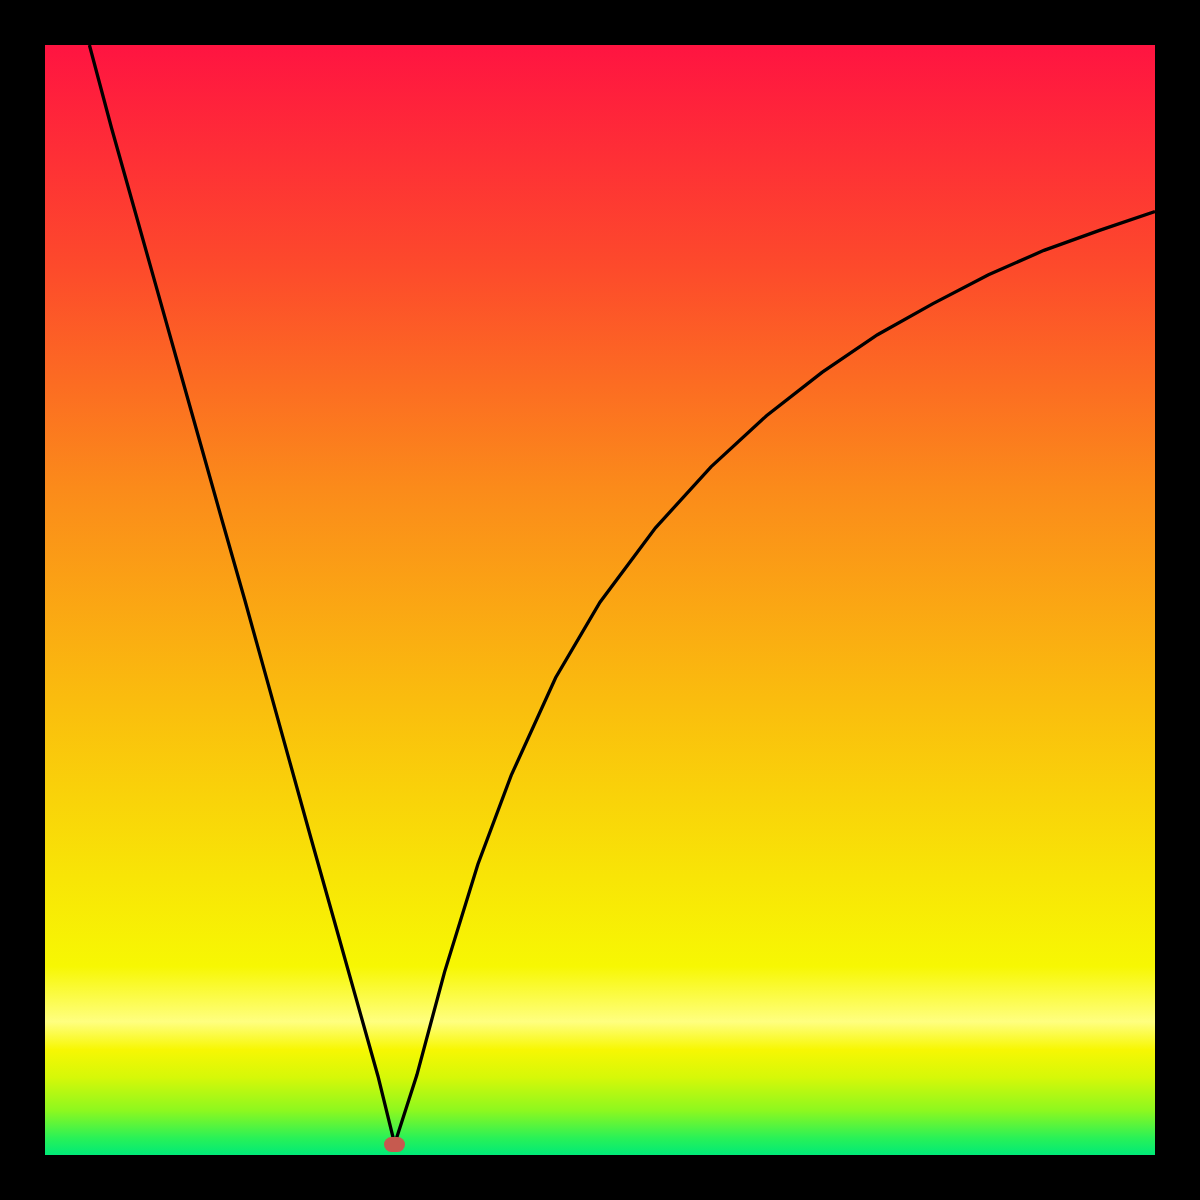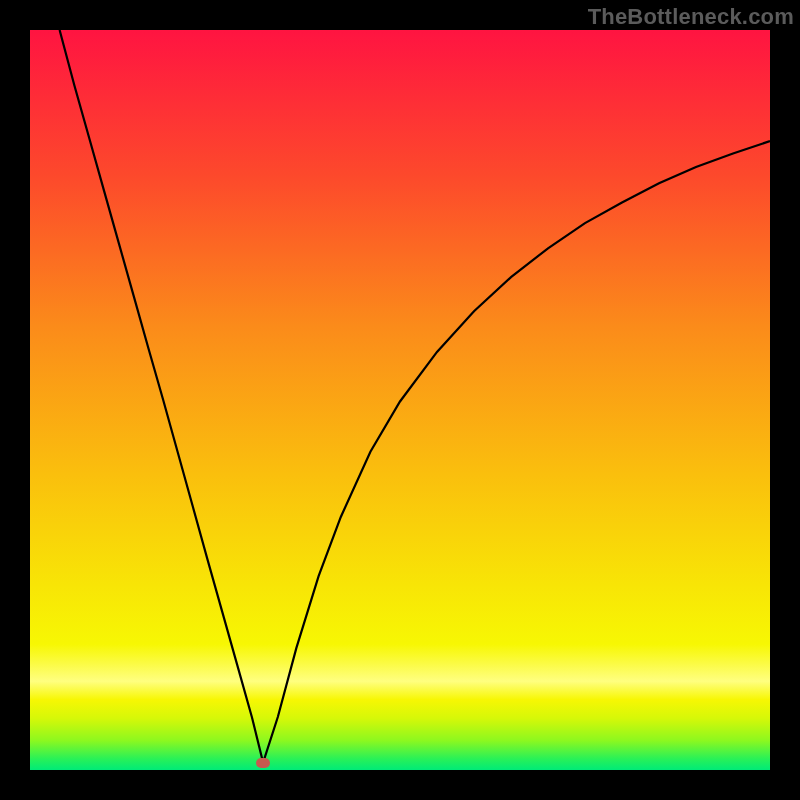--- a/index.html
+++ b/index.html
@@ -81,14 +81,13 @@
             <stop offset="100.00%" stop-color="#00ea78"></stop>
           </linearGradient>
       </defs>
       <rect x="0" y="0" width="740" height="740" fill="url(#bg-grad)"></rect>
     </svg>
     <svg class="curve-svg" viewBox="0 0 740 740" preserveAspectRatio="none">
       <path id="curve-path" d="M29.60 0.00 L44.40 55.50 L59.20 108.04 L74.00 160.58 L88.80 213.12 L103.60 265.66 L118.40 318.20 L133.20 370.00 L148.00 423.28 L162.80 476.56 L177.60 529.84 L192.40 582.38 L207.20 634.92 L222.00 687.46 L233.10 732.60 L247.90 686.72 L266.40 617.90 L288.60 546.12 L310.80 486.92 L340.40 421.80 L370.00 371.48 L407.00 321.90 L444.00 281.20 L481.00 247.16 L518.00 218.30 L555.00 193.14 L592.00 172.42 L629.00 153.18 L666.00 136.90 L703.00 123.58 L740.00 111.00" fill="none" stroke="#000" stroke-width="2.2"></path>
     </svg>
     <div id="min-marker" class="marker" style="left: 233.1px; top: 732.6px; background: rgb(198, 90, 79);"></div>
   </div>
-  <div class="watermark">TheBottleneck.com</div>
 </div>
 
 </body></html>

